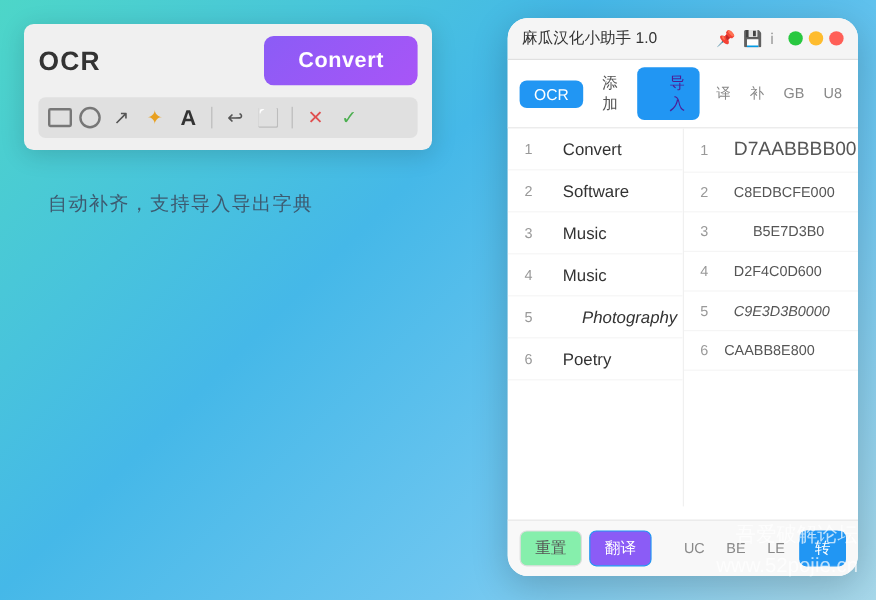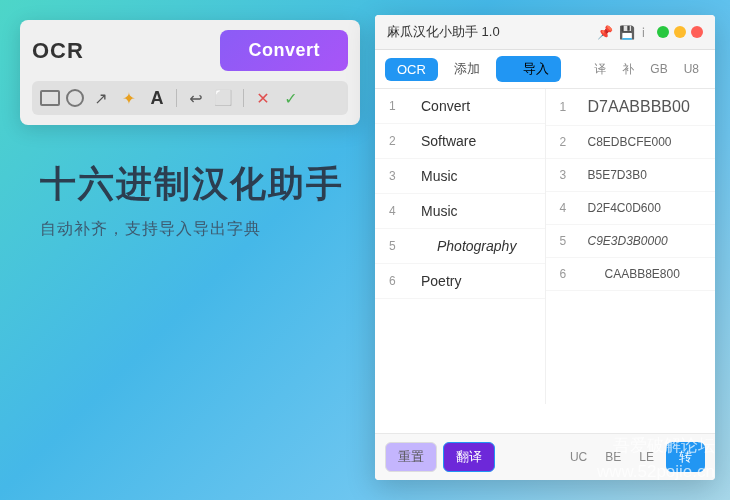--- a/index.html
+++ b/index.html
@@ -94,24 +94,24 @@
       right: 15px;
       font-size: 17px;
       color: rgba(255,255,255,0.7);
     }
 
     
     .app-window {
       position: absolute;
       top: 15px;
       right: 15px;
-      width: 340px;
+      width: 292px;
       height: 465px;
       background: white;
-      border-radius: 4px;
+      border-radius: 17px;
       box-shadow: 0 8px 30px rgba(0,0,0,0.2);
       overflow: hidden;
     }
 
     
     .title-bar {
       background: #f5f5f5;
       padding: 8px 12px;
       display: flex;
       align-items: center;
@@ -165,21 +165,21 @@
     .tab-btn.active-ocr {
       background: #2196F3;
       color: white;
     }
     .tab-btn.add-btn {
       background: transparent;
       color: #555;
     }
     .tab-btn.import-btn {
       background: #2196F3;
-      color: #000000;
+      color: #4c1d95;
       padding-left: 27px;
     }
     .tab-spacer { flex: 1; }
     .tab-label {
       font-size: 12px;
       color: #888;
       padding: 4px 6px;
       cursor: pointer;
     }
 
@@ -232,25 +232,25 @@
       align-items: center;
       gap: 6px;
     }
     .bottom-btn {
       padding: 5px 12px;
       border-radius: 6px;
       font-size: 13px;
       font-weight: 500;
       cursor: pointer;
       border: 1px solid #ddd;
-      background: #c4b5fd;
+      background: #86efac;
       color: #555;
     }
     .bottom-btn.primary {
-      background: #6d28d9;
+      background: #8b5cf6;
       color: white;
       border-color: #2196F3;
     }
     .bottom-btn.accent {
       background: #2196F3;
       color: white;
       border-color: #2196F3;
     }
     .bottom-spacer { flex: 1; }
     .bottom-label {
@@ -287,21 +287,20 @@
     <div class="tool-icon" style="font-size:15px;">⬜</div>
     <div class="tool-sep"></div>
 
     <div class="tool-icon" style="font-size:16px; color:#e05050;">✕</div>
 
     <div class="tool-icon" style="font-size:16px; color:#4caf50;">✓</div>
   </div>
 </div>
 
 <div class="main-text">
-  <div class="main-title">十六进制汉化助手</div>
   <div class="main-subtitle">自动补齐，支持导入导出字典</div>
 </div>
 
 <div class="app-window">
 
   <div class="title-bar">
     <span class="title-text">麻瓜汉化小助手 1.0</span>
     <div class="title-controls">
       <span class="pin-icon">📌</span>
       <span class="save-icon">💾</span>
@@ -358,33 +357,33 @@
     <div class="list-item">
           <span class="list-num">1</span>
                    <span class="list-val" style="margin-left:8px; font-size:16px; color:#555;">D7AABBBB00</span>
         </div>
         <div class="list-item">
           <span class="list-num">2</span>
                    <span class="list-val" style="margin-left:8px; font-size:12px; color:#555;">C8EDBCFE000</span>
         </div>
         <div class="list-item">
           <span class="list-num">3</span>
-                   <span class="list-val" style="margin-left:8px; font-size:12px; color:#555;">B5E7D3B0</span>
+                   <span class="list-val" style="margin-left:24px; font-size:12px; color:#555;">B5E7D3B0</span>
         </div>
         <div class="list-item">
           <span class="list-num">4</span>
                    <span class="list-val" style="margin-left:8px; font-size:12px; color:#555;">D2F4C0D600</span>
         </div>
         <div class="list-item">
           <span class="list-num">5</span>
                    <span class="list-val" style="margin-left:8px; font-size:12px; color:#555;font-style:italic;">C9E3D3B0000</span>
         </div>
         <div class="list-item">
           <span class="list-num">6</span>
-                   <span class="list-val" style="margin-left:25px; font-size:12px; color:#555;">CAABB8E800</span>
+                   <span class="list-val" style="margin-left:0; font-size:12px; color:#555;">CAABB8E800</span>
         </div>
       </div>
   </div>
 
   <div class="bottom-bar">
     <button class="bottom-btn">重置</button>
     <button class="bottom-btn primary">翻译</button>
     <div class="bottom-spacer"></div>
     <span class="bottom-label">UC</span>
     <span class="bottom-label">BE</span>

